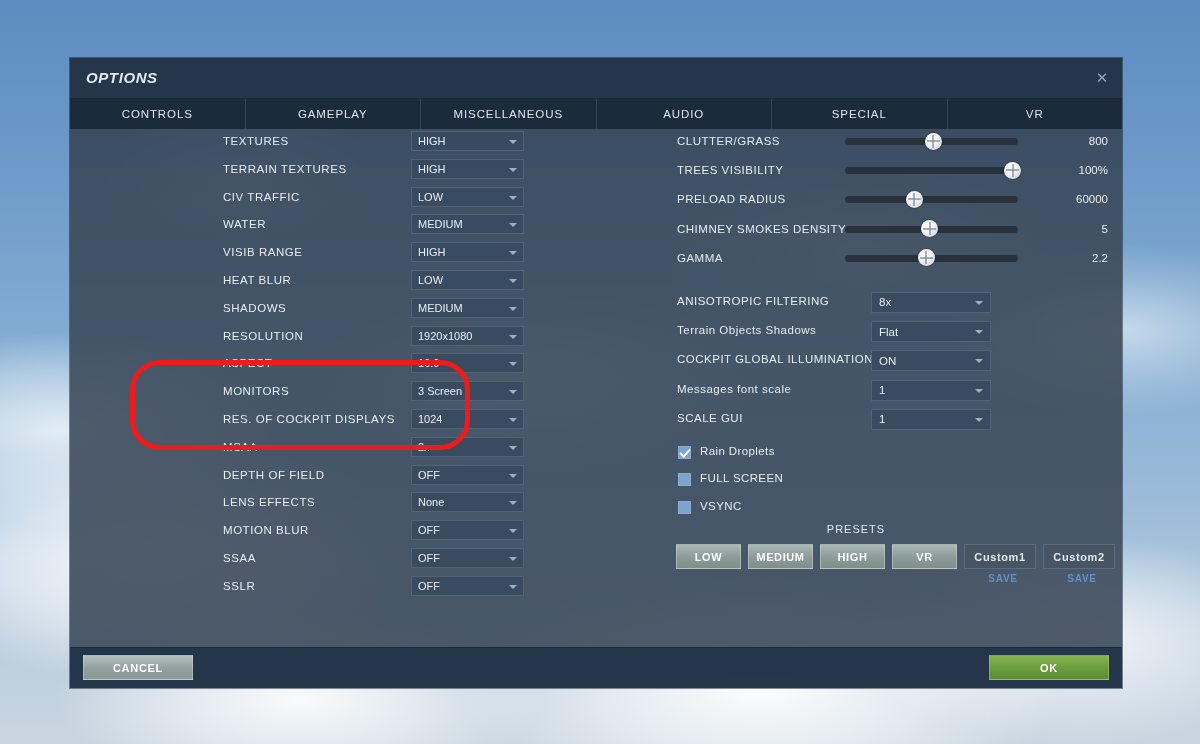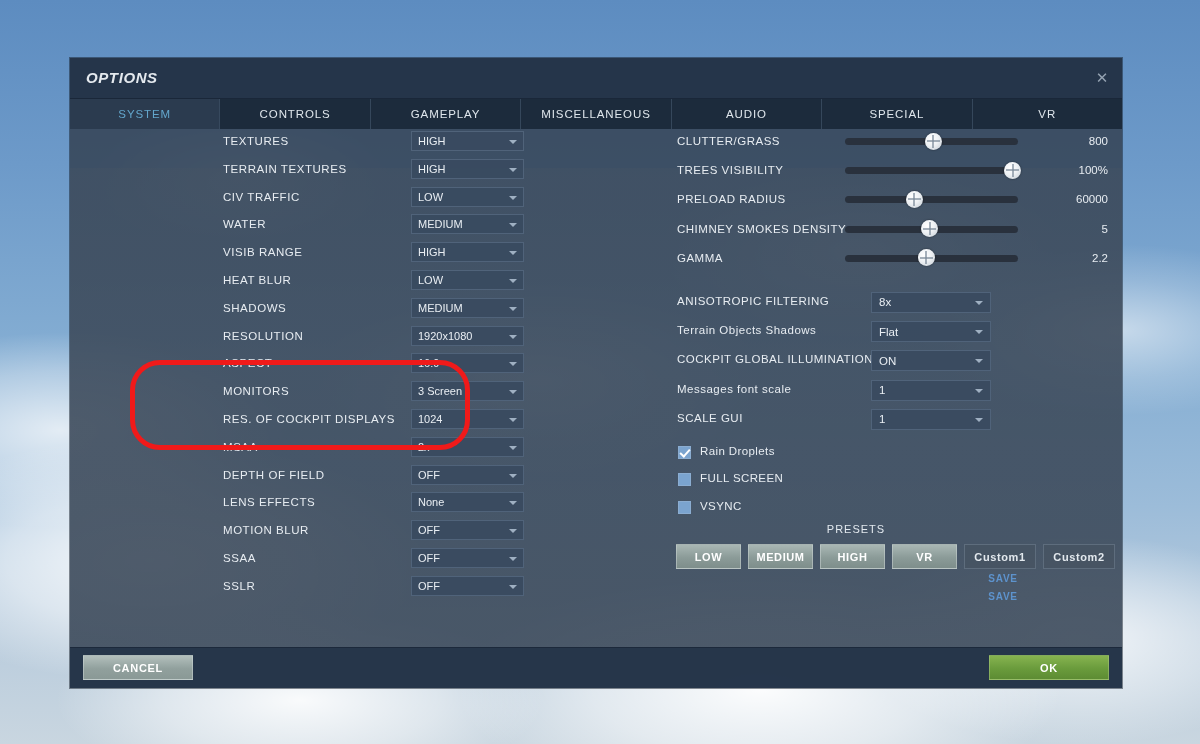--- a/index.html
+++ b/index.html
@@ -287,21 +287,20 @@
     border: 1px solid rgba(110,126,144,0.6);
     color: #e3e9ee;
     font-weight: bold;
   }
   .save-row {
     position: absolute;
     left: 377px;
     top: 444px;
     display: flex;
     gap: 7px;
-    flex-direction: column;
   }
   .save-link {
     width: 72px;
     text-align: center;
     font-size: 10px;
     font-weight: bold;
     letter-spacing: 0.7px;
     color: #5d93cd;
     cursor: pointer;
   }
@@ -360,21 +359,20 @@
 <div id="bg"></div>
 
 <div id="dialog">
 
   <div class="title-bar">
     <div class="title-text">OPTIONS</div>
     <div class="close-btn">✕</div>
   </div>
 
   <div class="tab-strip">
-    <div class="tab active">SYSTEM</div>
     <div class="tab">CONTROLS</div>
     <div class="tab">GAMEPLAY</div>
     <div class="tab">MISCELLANEOUS</div>
     <div class="tab">AUDIO</div>
     <div class="tab">SPECIAL</div>
     <div class="tab">VR</div>
   </div>
 
   <div id="dialog-body-tint"></div>
 

